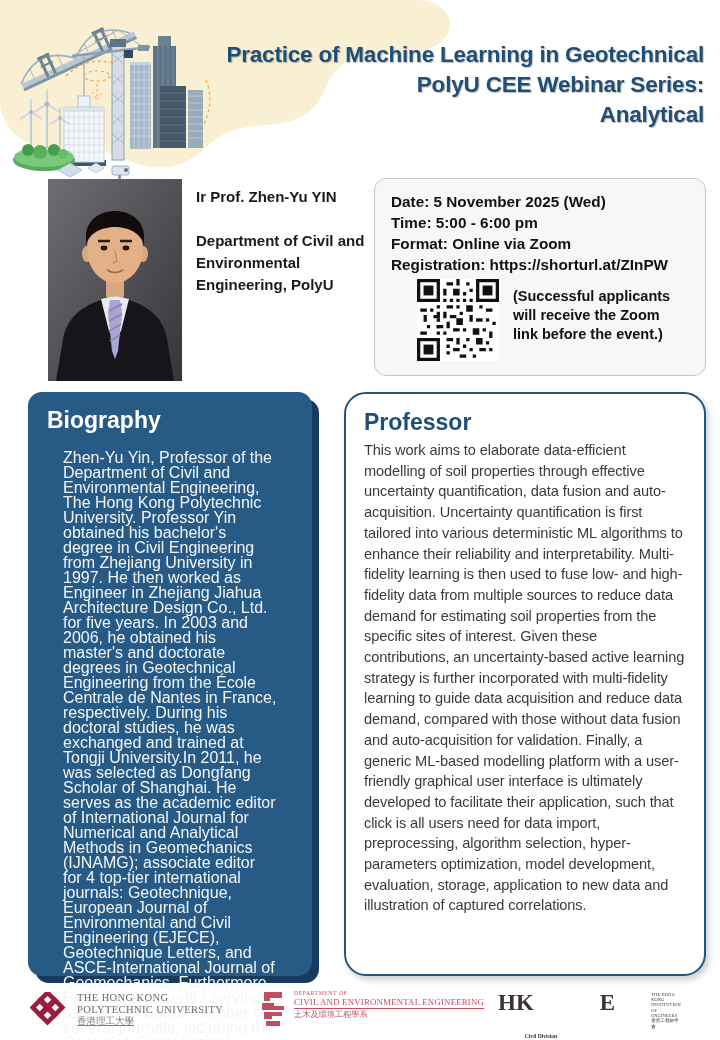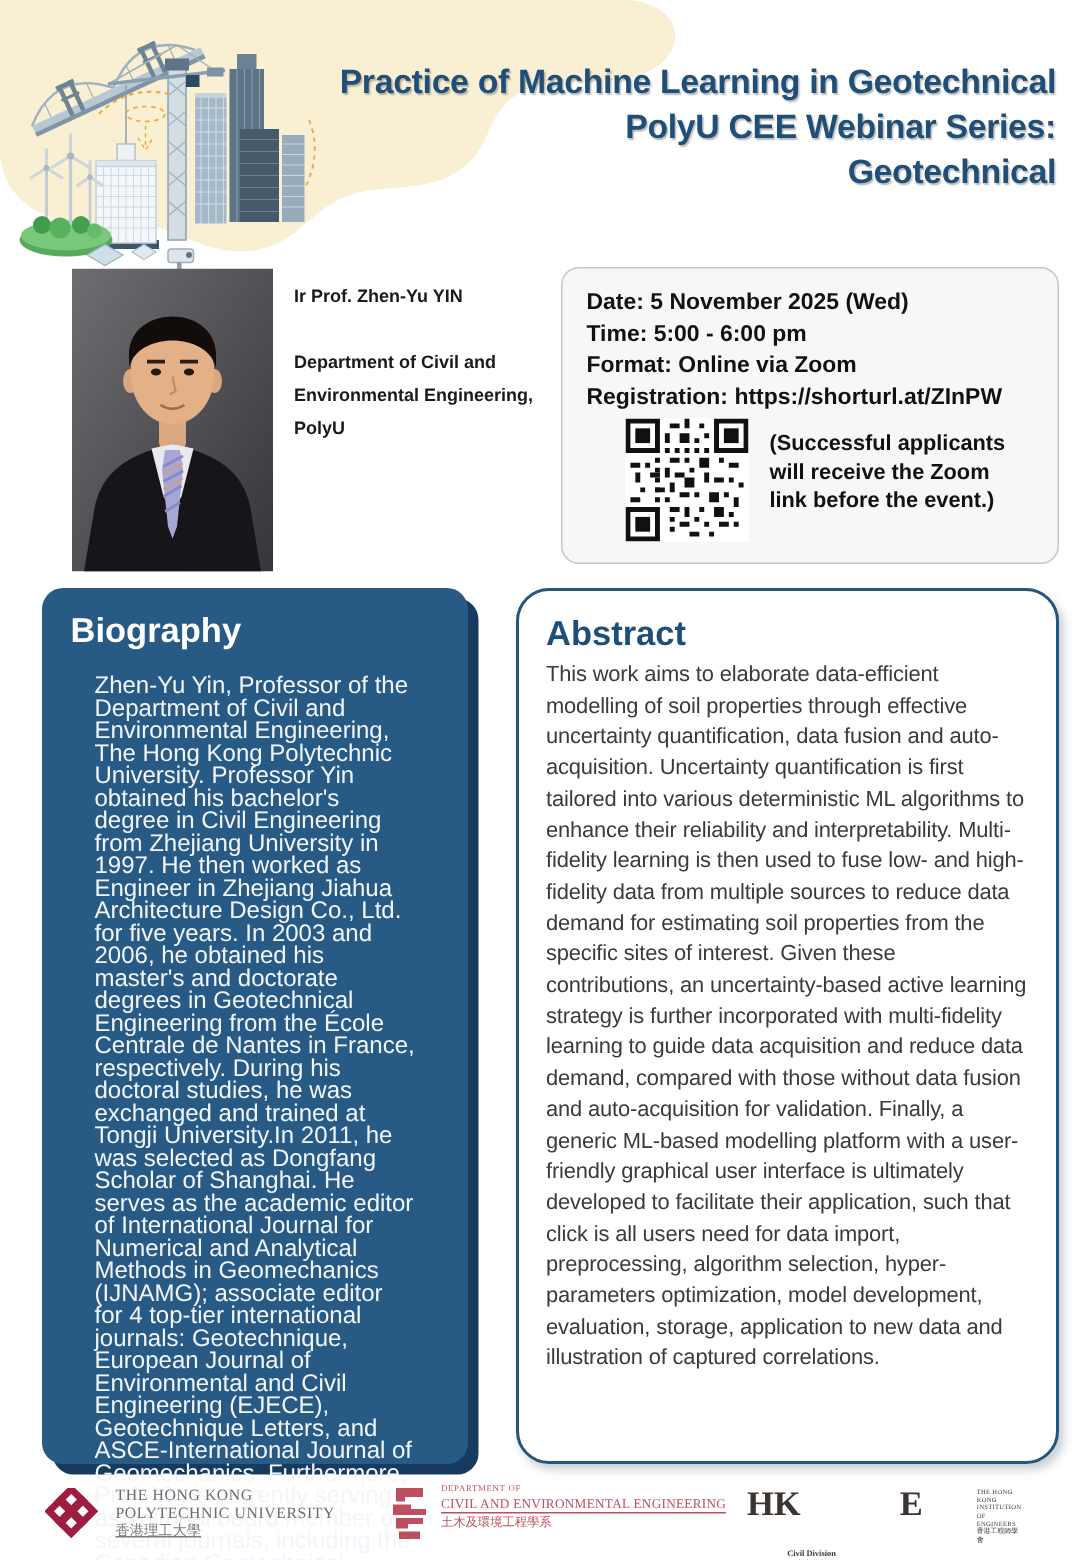--- a/index.html
+++ b/index.html
@@ -8,21 +8,21 @@
 
   
   .illustration{position:absolute;left:0;top:0;width:460px;height:340px;}
   .title-block{position:absolute;right:16px;top:40px;width:560px;text-align:right;
     color:#1f4e79;font-weight:bold;font-size:22.5px;line-height:30px;letter-spacing:-0.2px;
     text-shadow:1px 1px 1px rgba(60,60,60,0.35);}
 
   
   .photo{position:absolute;left:48px;top:179px;width:134px;height:202px;}
   .speaker-info{position:absolute;left:196px;top:186px;width:180px;
-    font-weight:bold;color:#1a1a1a;font-size:12px;line-height:22px;}
+    font-weight:bold;color:#1a1a1a;font-size:15px;line-height:22px;}
   .speaker-info .affil{margin-top:22px;}
 
   
   .event-box{position:absolute;left:374px;top:178px;width:332px;height:198px;box-sizing:border-box;
     background:#f7f7f5;border:1px solid #c6c6c4;border-radius:12px;padding:12px 16px 8px 16px;}
   .event-line{font-weight:bold;color:#111;font-size:15.3px;line-height:21px;white-space:nowrap;}
   .qr-row{display:flex;margin-top:4px;}
   .qr{width:82px;height:82px;margin-left:26px;background:#fff;}
   .qr-note{font-weight:bold;color:#111;font-size:14.5px;line-height:19px;width:172px;margin-left:14px;margin-top:8px;}
 
@@ -158,21 +158,21 @@
 
     <g>
       <polygon points="58,170 70,163 82,170 70,177" fill="#cfdfe9" stroke="#9fb4c2" stroke-width="0.8"></polygon>
       <polygon points="88,168 96,163 104,168 96,173" fill="#dfe9f0" stroke="#aec1cd" stroke-width="0.8"></polygon>
     </g>
   </svg>
 
   <div class="title-block">
     <div>Practice of Machine Learning in Geotechnical</div>
     <div>PolyU CEE Webinar Series:</div>
-    <div>Geotechnical</div>
+    <div>Analytical</div>
   </div>
 
   <svg class="photo" viewBox="0 0 134 202" xmlns="http://www.w3.org/2000/svg">
     <defs>
       <linearGradient id="pbg" x1="0" y1="0" x2="1" y2="1">
         <stop offset="0" stop-color="#6e6e72"></stop>
           <stop offset="1" stop-color="#36363a"></stop>
       </linearGradient>
     </defs>
     <rect width="134" height="202" fill="url(#pbg)"></rect>
@@ -225,21 +225,21 @@
       <div class="qr-note">(Successful applicants will receive the Zoom link before the event.)</div>
     </div>
   </div>
 
   <div class="bio-box">
     <h2>Biography</h2>
     <p class="bio-text"><span>Zhen-Yu Yin, Professor of the Department of Civil and Environmental Engineering, The Hong Kong Polytechnic University. Professor Yin obtained his bachelor's degree in Civil Engineering from Zhejiang University in 1997. He then worked as Engineer in Zhejiang Jiahua Architecture Design Co., Ltd. for five years. In 2003 and 2006, he obtained his master's and doctorate degrees in Geotechnical Engineering from the École Centrale de Nantes in France, respectively. During his doctoral studies, he was exchanged and trained at Tongji University.In 2011, he was selected as Dongfang Scholar of Shanghai. He serves as the academic editor of International Journal for Numerical and Analytical Methods in Geomechanics (IJNAMG); associate editor for 4 top-tier international journals: Geotechnique, European Journal of Environmental and Civil Engineering (EJECE), Geotechnique Letters, and ASCE-International Journal of Geomechanics. Furthermore, Prof. Yin is currently serving as editorial board member of several journals, including the Canadian Geotechnical Journal (Can. Geot. J.), Acta Geotechnica, Transportation Geotechnics, Computers and Geotechnics, GeoRisk, etc..Professor Yin primarily engages in teaching and research in the fields of soil mechanics and geotechnical engineering. He has published over 300 SCI papers in leading international journals to date, with an H-index of 82 in google scholar.Professor Yin's main research areas include: (1) Macro and micro characteristics of soil and its constitutive relationship, (2) Model testing in geotechnical engineering and large deformation numerical analysis, and (3) Application of artificial intelligence in geotechnical engineering. For more information, please refer to the research group's homepage: GeoInvention (</span><a href="#">https://geoinvention.com/</a><span> ).</span></p>
   </div>
 
   <div class="abstract-box">
-    <h2>Abstract</h2>
+    <h2>Professor</h2>
     <p class="abstract-text">This work aims to elaborate data-efficient modelling of soil properties through effective uncertainty quantification, data fusion and auto-acquisition. Uncertainty quantification is first tailored into various deterministic ML algorithms to enhance their reliability and interpretability. Multi-fidelity learning is then used to fuse low- and high-fidelity data from multiple sources to reduce data demand for estimating soil properties from the specific sites of interest. Given these contributions, an uncertainty-based active learning strategy is further incorporated with multi-fidelity learning to guide data acquisition and reduce data demand, compared with those without data fusion and auto-acquisition for validation. Finally, a generic ML-based modelling platform with a user-friendly graphical user interface is ultimately developed to facilitate their application, such that click is all users need for data import, preprocessing, algorithm selection, hyper-parameters optimization, model development, evaluation, storage, application to new data and illustration of captured correlations.</p>
   </div>
 
   <div class="footer">
 
     <div class="logo-polyu">
       <svg width="40" height="36" viewBox="0 0 40 36" xmlns="http://www.w3.org/2000/svg">
         <g fill="none" stroke="#9d1d3f" stroke-width="4.6">
           <rect x="12" y="3" width="11" height="11" transform="rotate(45 17.5 8.5)"></rect>
           <rect x="12" y="17" width="11" height="11" transform="rotate(45 17.5 22.5)"></rect>

